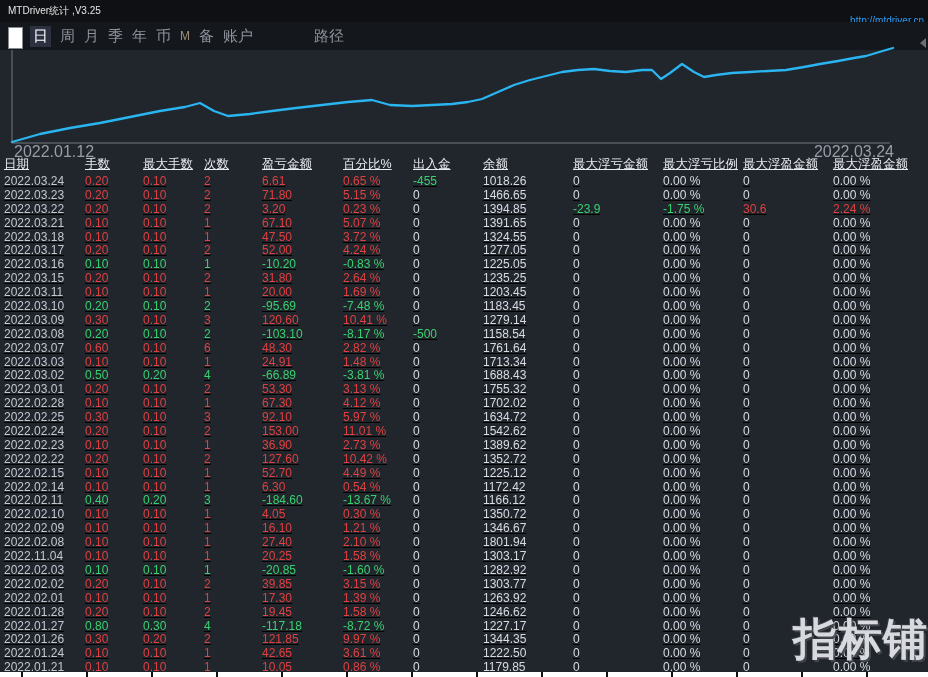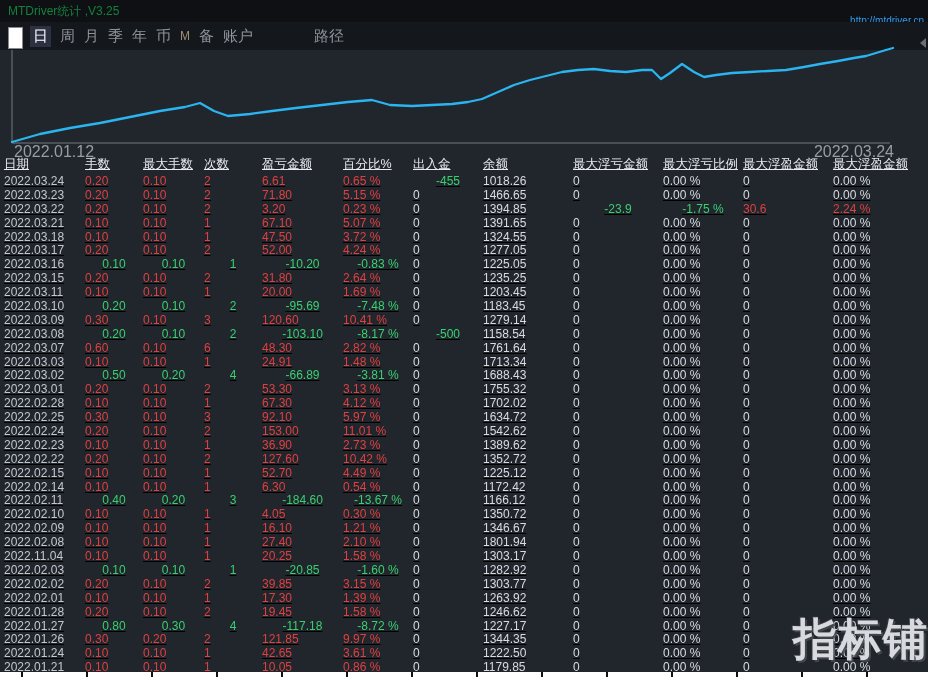--- a/index.html
+++ b/index.html
@@ -1,20 +1,20 @@
 <!DOCTYPE html>
 <html><head>
 <meta charset="utf-8">
 <style>
   html,body{margin:0;padding:0;background:#101216;}
   .app{position:relative;width:928px;height:677px;overflow:hidden;
        background:#21252c;font-family:"Liberation Sans","DejaVu Sans",sans-serif;}
   
   .titlebar{position:absolute;left:0;top:0;width:928px;height:22px;background:#0e1013;}
-  .titlebar .title{position:absolute;left:8px;top:0;line-height:22px;font-size:12px;color:#15803d;}
+  .titlebar .title{position:absolute;left:8px;top:0;line-height:22px;font-size:10px;color:#e5e5e5;}
   .titlebar .url{position:absolute;right:4px;top:0;line-height:22px;font-size:10px;color:#2f9bf0;text-decoration:none;margin-top:10px;}
   
   .menubar{position:absolute;left:0;top:22px;width:928px;height:28px;background:#14171c;
            display:flex;align-items:center;padding-left:30px;box-sizing:border-box;gap:9px;}
   .menu-item{font-size:15px;color:#8e929b;white-space:nowrap;}
   .menu-item.sel{background:#2b3140;color:#ffffff;padding:1px 3px;}
   .menu-item.small{font-size:12px;color:#9b8f74;}
   .menu-item.far{margin-left:52px;}
   .menu-arrow{position:absolute;right:2px;top:38px;width:0;height:0;
               border-top:5px solid transparent;border-bottom:5px solid transparent;border-right:6px solid #6a6e74;}
@@ -26,21 +26,21 @@
   .chart-label{position:absolute;font-size:16px;color:#979da6;}
   .chart-label.start{left:14px;top:143px;}
   .chart-label.end{right:34px;top:143px;}
   
   .cols{display:grid;grid-template-columns:81px 58px 61px 58px 81px 70px 70px 90px 90px 80px 90px 1fr;
         padding-left:4px;box-sizing:border-box;text-decoration:underline;}
   .thead{position:absolute;left:0;top:155px;width:928px;height:19px;font-size:12.5px;color:#e8ebef;line-height:18px;}
   .tbody{position:absolute;left:0;top:175px;width:928px;}
   .trow{height:13.9px;line-height:13.9px;font-size:12px;}
   .trow span{overflow:hidden;white-space:nowrap;}
-  .dt{color:#c3c8cf;} .r{color:#df4141;} .g{color:#38d170;text-align:center;} .w{color:#d8dce2;}
+  .dt{color:#c3c8cf;} .r{color:#df4141;} .g{color:#38d170;} .w{color:#d8dce2;}
   
   .bottom-strip{position:absolute;left:0;bottom:0;width:928px;height:5px;
      background:repeating-linear-gradient(90deg,#ffffff 0,#ffffff 63px,#101216 63px,#101216 65px);
      background-position:-42px 0;}
   
   .watermark{position:absolute;right:0;bottom:8px;font-size:44px;font-weight:bold;letter-spacing:1px;
      color:rgba(224,227,231,0.95);text-shadow:2px 2px 0 rgba(72,76,82,0.85),-1px -1px 0 rgba(72,76,82,0.45);
      white-space:nowrap;}
 </style>
 </head>

